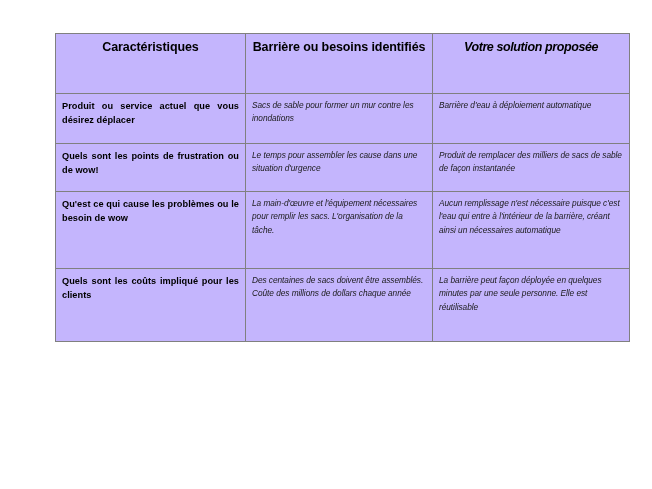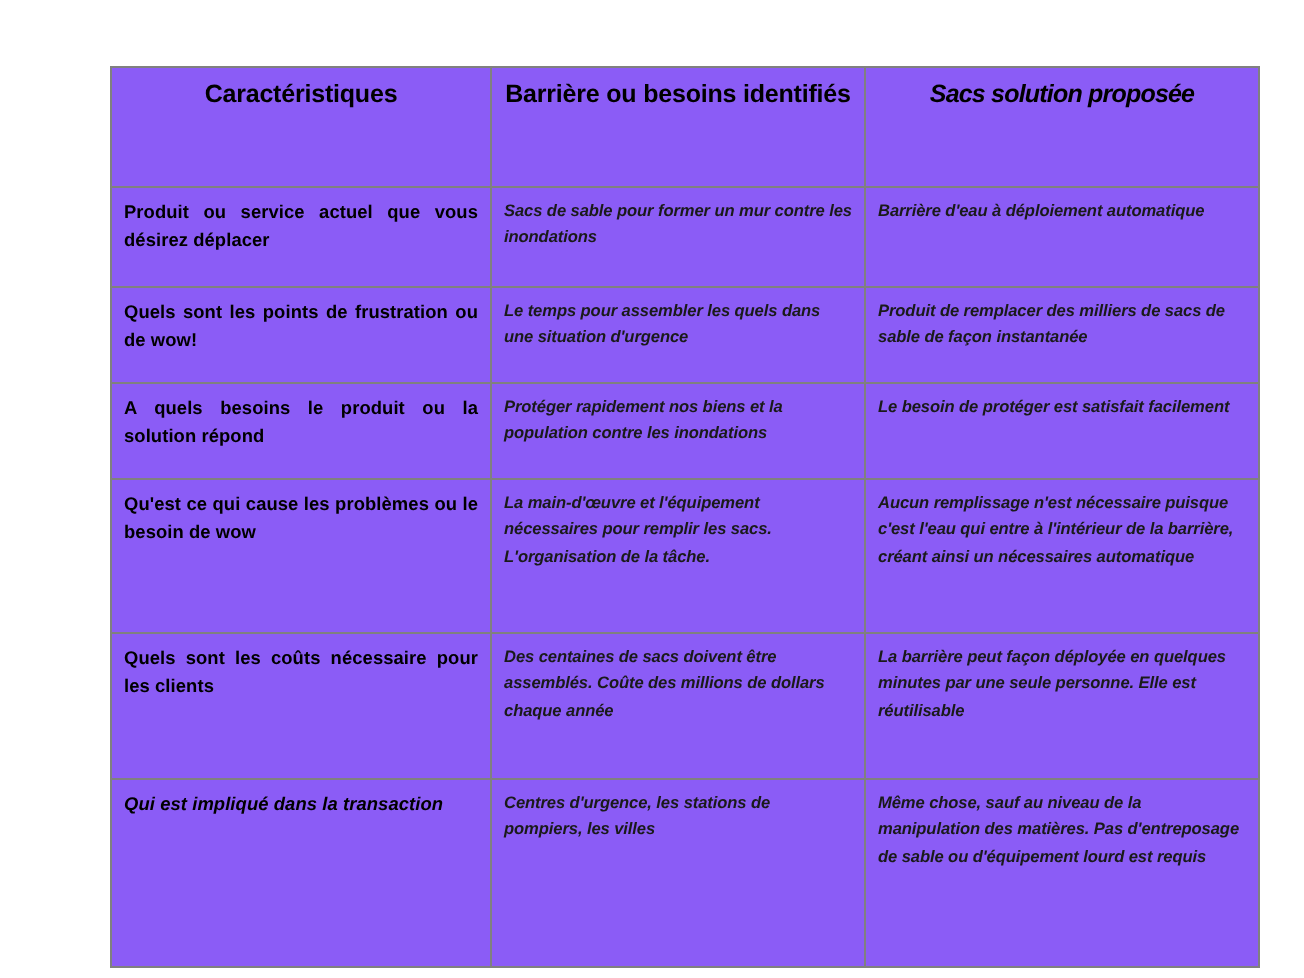--- a/index.html
+++ b/index.html
@@ -31,21 +31,21 @@
     border-collapse: collapse;
     table-layout: fixed;
     background: #ffffff;
   }
 
   .matrix-table td,
   .matrix-table th {
     border: 1px solid #808080;
     vertical-align: top;
     padding: 5px 6px 4px 6px;
-    background: #8b5cf6;
+    background: #c4b5fd;
   }
 
   
   col.c1 { width: 190px; }
   col.c2 { width: 187px; }
   col.c3 { width: 197px; }
 
   
   .head-cell {
     text-align: center;
@@ -76,21 +76,20 @@
     text-align: left;
   }
 
   .a-cell {
     font-size: 8.3px;
     font-style: italic;
     line-height: 1.62;
     text-align: left;
     letter-spacing: -0.05px;
     color: #1a1a1a;
-    font-weight: bold;
   }
 
   
   .r1 > td { height: 40px; }
   .r2 > td { height: 38px; }
   .r3 > td { height: 38px; }
   .r4 > td { height: 67px; }
   .r5 > td { height: 63px; }
   .r6 > td { height: 84px; }
 </style>
@@ -103,58 +102,48 @@
     <colgroup>
       <col class="c1">
       <col class="c2">
       <col class="c3">
     </colgroup>
 
     <thead>
       <tr>
         <th class="head-cell">Caractéristiques</th>
         <th class="head-cell">Barrière ou besoins identifiés</th>
-        <th class="head-cell italic-head">Sacs solution proposée</th>
+        <th class="head-cell italic-head">Votre solution proposée</th>
       </tr>
     </thead>
 
     <tbody>
 
       <tr class="r1">
         <td class="q-cell">Produit ou service actuel que vous désirez déplacer</td>
         <td class="a-cell">Sacs de sable pour former un mur contre les inondations</td>
         <td class="a-cell">Barrière d'eau à déploiement automatique</td>
       </tr>
 
       <tr class="r2">
         <td class="q-cell">Quels sont les points de frustration ou de wow!</td>
-        <td class="a-cell">Le temps pour assembler les quels dans une situation d'urgence</td>
+        <td class="a-cell">Le temps pour assembler les cause dans une situation d'urgence</td>
         <td class="a-cell">Produit de remplacer des milliers de sacs de sable de façon instantanée</td>
       </tr>
 
-      <tr class="r3">
-        <td class="q-cell">A quels besoins le produit ou la solution répond</td>
-        <td class="a-cell">Protéger rapidement nos biens et la population contre les inondations</td>
-        <td class="a-cell">Le besoin de protéger est satisfait facilement</td>
-      </tr>
 
       <tr class="r4">
         <td class="q-cell">Qu'est ce qui cause les problèmes ou le besoin de wow</td>
         <td class="a-cell">La main-d'œuvre et l'équipement nécessaires pour remplir les sacs. L'organisation de la tâche.</td>
         <td class="a-cell">Aucun remplissage n'est nécessaire puisque c'est l'eau qui entre à l'intérieur de la barrière, créant ainsi un nécessaires automatique</td>
       </tr>
 
       <tr class="r5">
-        <td class="q-cell">Quels sont les coûts nécessaire pour les clients</td>
+        <td class="q-cell">Quels sont les coûts impliqué pour les clients</td>
         <td class="a-cell">Des centaines de sacs doivent être assemblés. Coûte des millions de dollars chaque année</td>
         <td class="a-cell">La barrière peut façon déployée en quelques minutes par une seule personne. Elle est réutilisable</td>
       </tr>
 
-      <tr class="r6">
-        <td class="q-cell italic-q">Qui est impliqué dans la transaction</td>
-        <td class="a-cell">Centres d'urgence, les stations de pompiers, les villes</td>
-        <td class="a-cell">Même chose, sauf au niveau de la manipulation des matières. Pas d'entreposage de sable ou d'équipement lourd est requis</td>
-      </tr>
 
     </tbody>
   </table>
 
 </div>
 
 </body></html>

